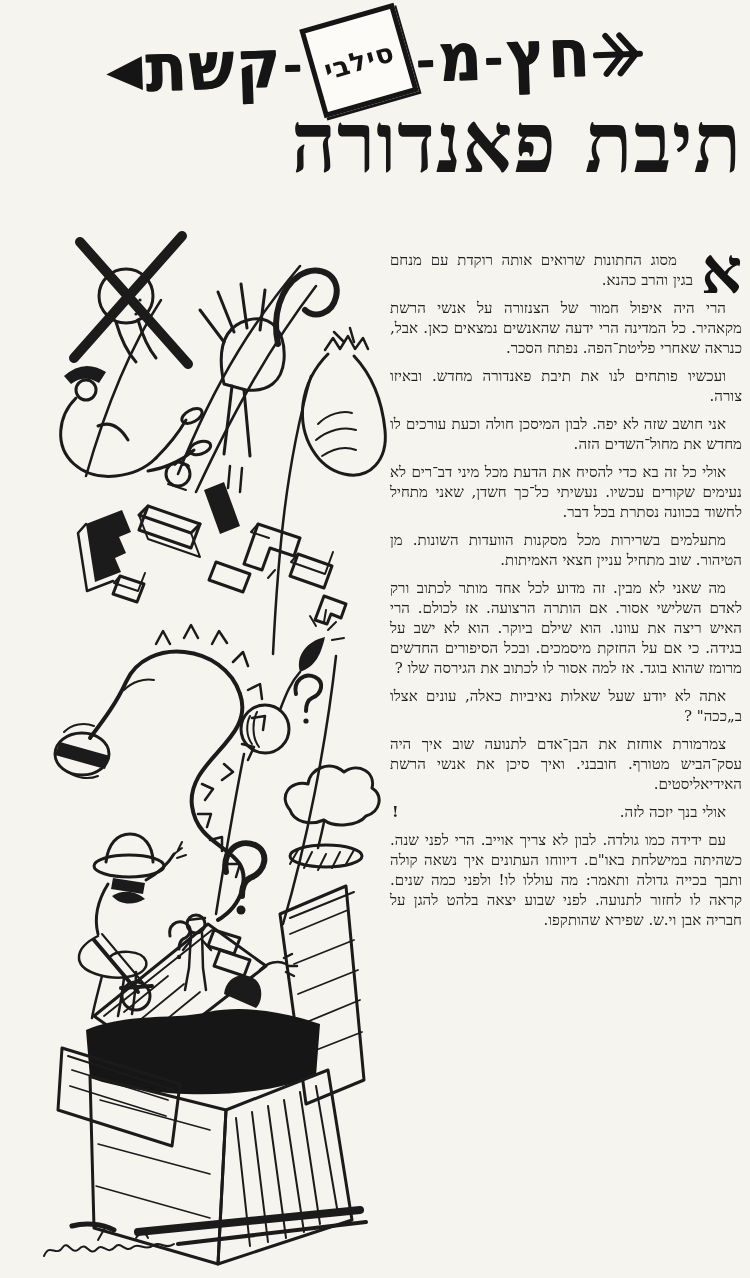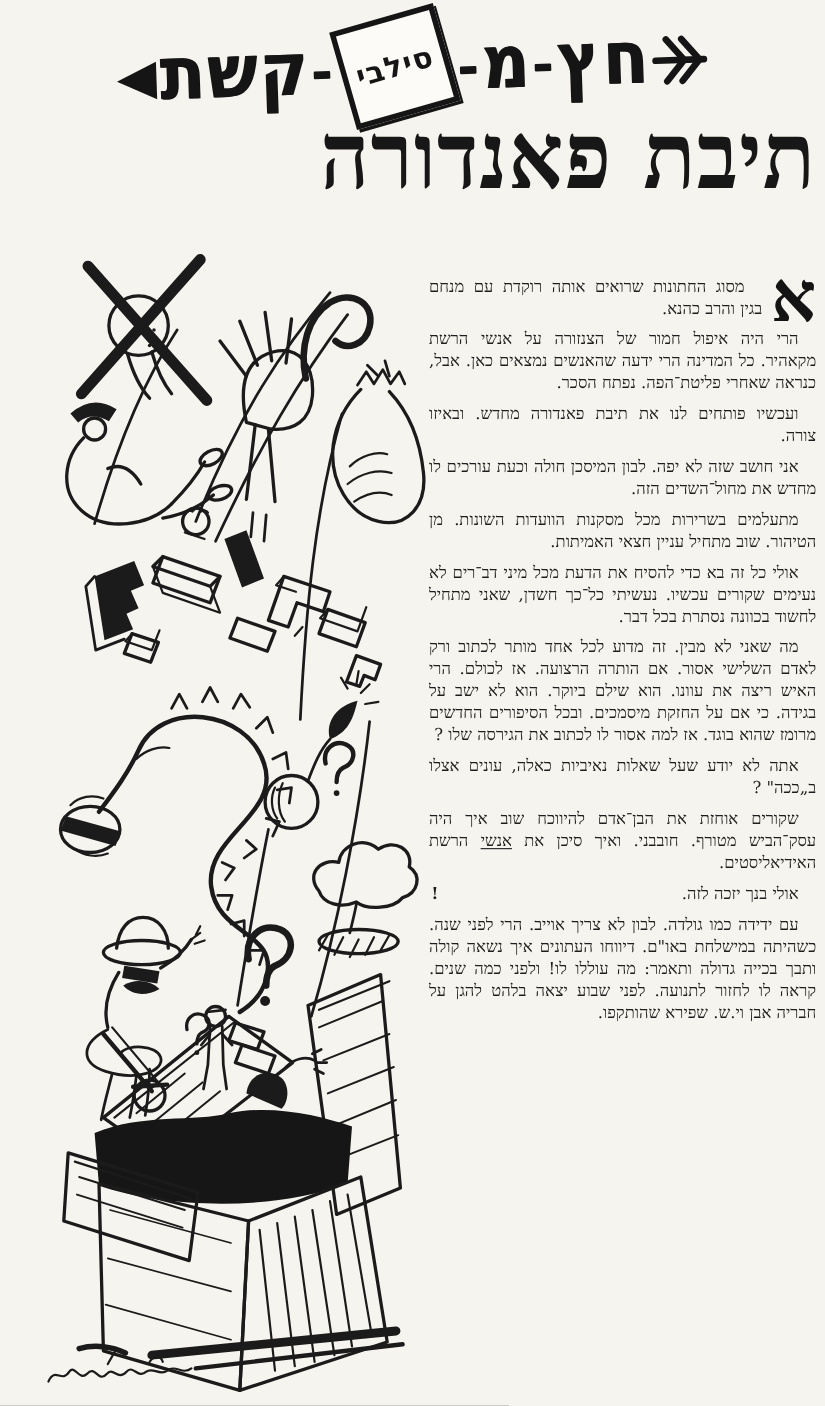--- a/index.html
+++ b/index.html
@@ -43,21 +43,21 @@
   .article{
     position:absolute;top:242px;right:8px;width:352px;
     direction:rtl;text-align:justify;font-size:15px;line-height:20px;color:#1d1d1d;
   }
   .article p{margin:0 0 8px 0;text-indent:16px;}
   .article p.no-indent{text-indent:0;}
   .dropcap{
     float:right;font-size:64px;line-height:50px;font-weight:700;
     margin:4px 0 0 8px;color:#141414;
   }
-  .u{text-decoration:underline;text-underline-offset:2px;}
+  .u{text-underline-offset:2px;}
   .mark-line{position:relative;}
   .margin-mark{position:absolute;left:2px;top:0;font-weight:700;text-indent:0;}
   
   .illu{position:absolute;left:28px;top:224px;}
   .illu *{vector-effect:none;}
 </style>
 </head>
 <body>
 
 <div id="page">
@@ -86,25 +86,25 @@
   </div>
 
   <div class="headline">תיבת פאנדורה</div>
 
   <div class="article">
     <p class="no-indent"><span class="dropcap">א</span></p>
     <p>מסוג החתונות שרואים אותה רוקדת עם מנחם בגין והרב כהנא.</p>
     <p>הרי היה איפול חמור של הצנזורה על אנשי הרשת מקאהיר. כל המדינה הרי ידעה שהאנשים נמצאים כאן. אבל, כנראה שאחרי פליטת־הפה. נפתח הסכר.</p>
     <p>ועכשיו פותחים לנו את תיבת פאנדורה מחדש. ובאיזו צורה.</p>
     <p>אני חושב שזה לא יפה. לבון המיסכן חולה וכעת עורכים לו מחדש את מחול־השדים הזה.</p>
+    <p>אולי כל זה בא כדי להסיח את הדעת מכל מיני דב־רים לא נעימים שקורים עכשיו. נעשיתי כל־כך חשדן, שאני מתחיל לחשוד בכוונה נסתרת בכל דבר.</p>
     <p>מתעלמים בשרירות מכל מסקנות הוועדות השונות. מן הטיהור. שוב מתחיל עניין חצאי האמיתות.</p>
-    <p>אולי כל זה בא כדי להסיח את הדעת מכל מיני דב־רים לא נעימים שקורים עכשיו. נעשיתי כל־כך חשדן, שאני מתחיל לחשוד בכוונה נסתרת בכל דבר.</p>
     <p>מה שאני לא מבין. זה מדוע לכל אחד מותר לכתוב ורק לאדם השלישי אסור. אם הותרה הרצועה. אז לכולם. הרי האיש ריצה את עוונו. הוא שילם ביוקר. הוא לא ישב על בגידה. כי אם על החזקת מיסמכים. ובכל הסיפורים החדשים מרומז שהוא בוגד. אז למה אסור לו לכתוב את הגירסה שלו ?</p>
     <p>אתה לא יודע שעל שאלות נאיביות כאלה, עונים אצלו ב„ככה" ?</p>
-    <p><span>שקורים אוחזת את הבן־אדם להיווכח שוב איך היה עסק־הביש מטורף. חובבני. ואיך סיכן את </span><span class="u">אנשי</span><span> הרשת האידיאליסטים.</span></p>
+    <p><span>צמרמורת אוחזת את הבן־אדם לתנועה שוב איך היה עסק־הביש מטורף. חובבני. ואיך סיכן את </span><span class="u">אנשי</span><span> הרשת האידיאליסטים.</span></p>
     <p class="mark-line"><span class="margin-mark">!</span></p>
     <p>אולי בנך יזכה לזה.</p>
     <p>עם ידידה כמו גולדה. לבון לא צריך אוייב. הרי לפני שנה. כשהיתה במישלחת באו"ם. דיווחו העתונים איך נשאה קולה ותבך בכייה גדולה ותאמר: מה עוללו לו! ולפני כמה שנים. קראה לו לחזור לתנועה. לפני שבוע יצאה בלהט להגן על חבריה אבן וי.ש. שפירא שהותקפו.</p>
   </div>
 
   <svg class="illu" width="362" height="1054" viewBox="0 0 362 1054">
     <g fill="none" stroke="#1b1b1b" stroke-width="3" stroke-linecap="round" stroke-linejoin="round">
 
       <g stroke-width="2.5">
         <path d="M150,250 C190,150 230,92 272,42"></path>

